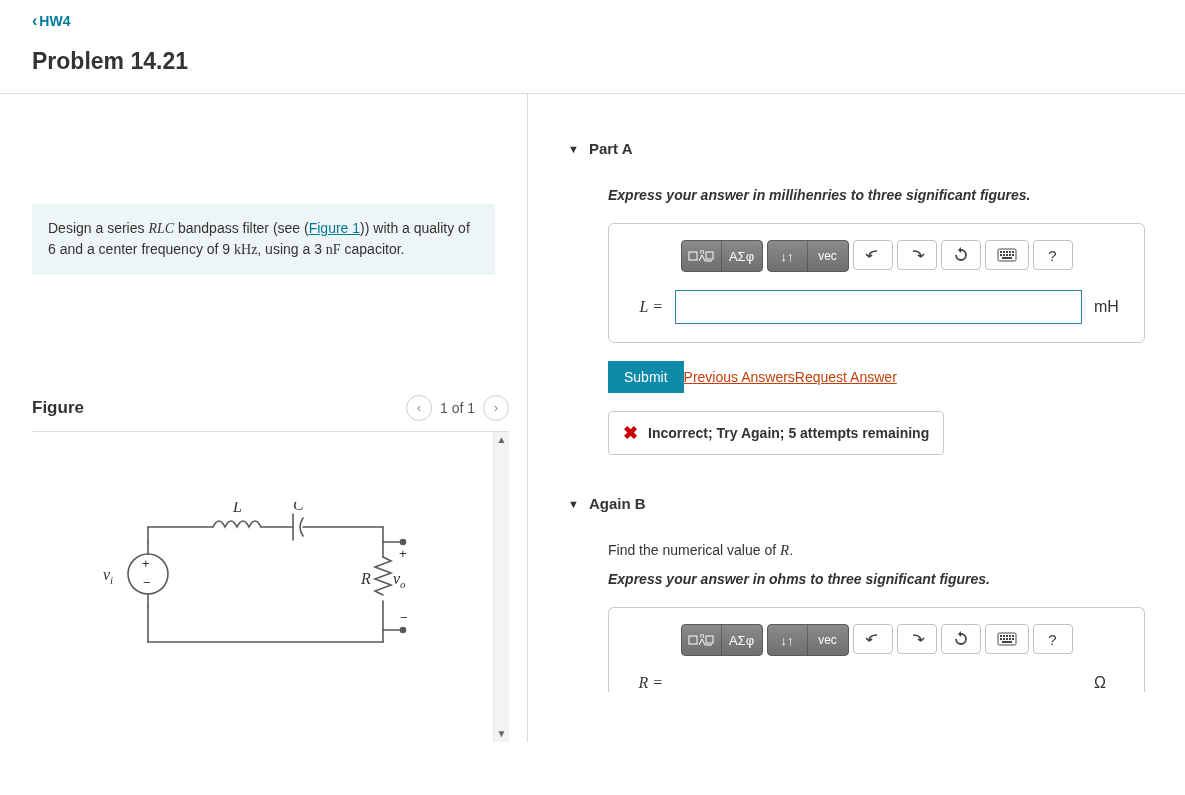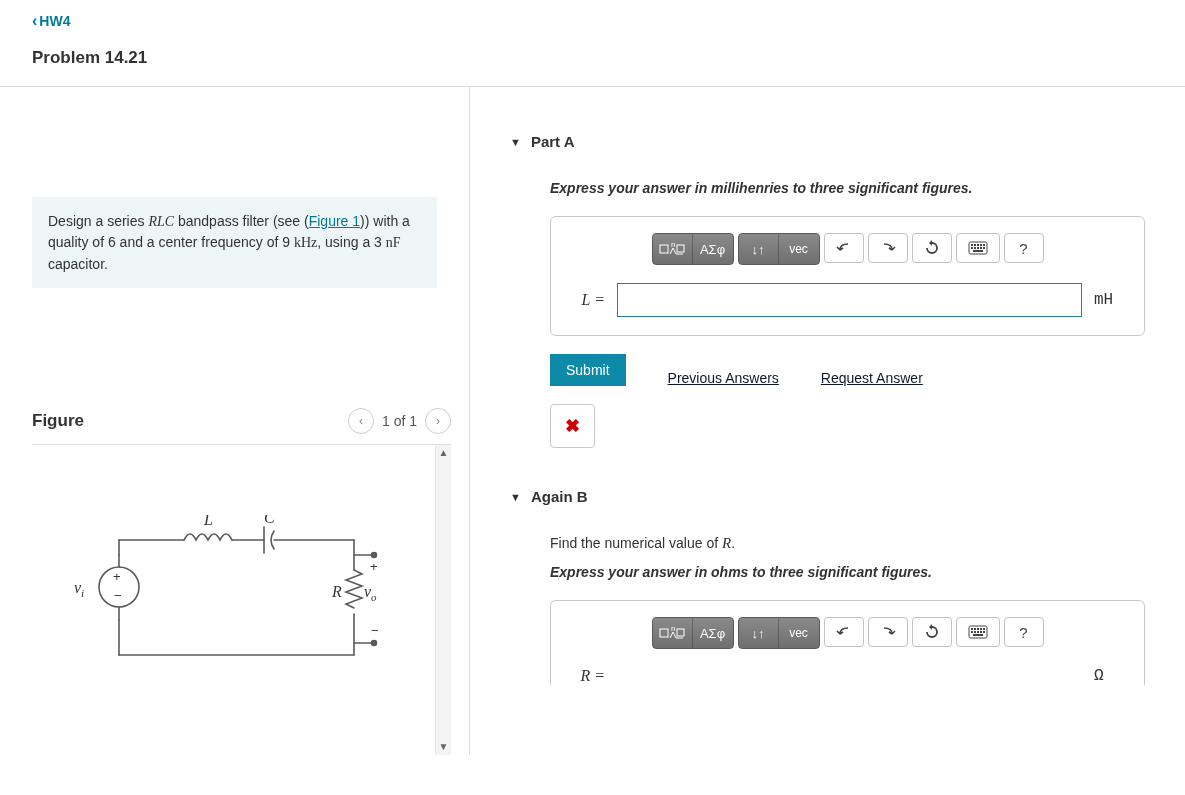--- a/index.html
+++ b/index.html
@@ -19,28 +19,28 @@
     cursor: pointer;
     display: inline-flex;
     align-items: center;
     padding: 12px 0 0 32px;
     text-decoration: none;
   }
   .back-chevron { font-size: 16px; margin-right: 2px; font-weight:bold;}
   .problem-title {
     font-weight: bold;
     color: #333;
-    font-size: 17px;
+    font-size: 23px;
     padding: 18px 0 18px 32px;
   }
   .hr { border-top: 1px solid #ddd; }
 
   .columns { display:flex; }
   .left-col {
-    width: 470px;
+    width: 528px;
     border-right: 1px solid #ddd;
     padding: 0;
     position:relative;
   }
   .right-col {
     flex: 1;
     padding: 0;
   }
 
   .prompt-box {
@@ -130,28 +130,28 @@
   }
   .tb-single.wide { width:44px; }
 
   .input-row { display:flex; align-items:center; gap:12px; }
   .lhs { font-style: italic; font-family:"Times New Roman", serif; font-size:16px; min-width:40px; text-align:right; }
   .answer-input {
     flex:1; height:34px;
     border:1px solid #2a7f9e;
     background:#fff;
   }
-  .unit { font-family:Liberation Mono, monospace; font-size:16px; min-width:36px; }
-
-  .actions-row { display:flex; align-items:flex-end; gap:18px; margin-bottom:18px; }
+  .unit { font-family:Liberation Sans, sans-serif; font-size:16px; min-width:36px; }
+
+  .actions-row { display:flex; align-items:center; margin-bottom:18px; }
   .submit-btn {
     background:#0d8aa8; color:#fff; border:none;
     padding: 8px 16px; font-size:14px; cursor:pointer;
   }
-  .link { color:#0f172a; text-decoration:underline; cursor:pointer; font-size:14px;padding-left:24px; }
+  .link { color:#c2410c; text-decoration:underline; cursor:pointer; font-size:14px; }
 
   .feedback {
     border:1px solid #c9c9c9; border-radius:4px;
     padding: 10px 14px;
     display:inline-flex; align-items:center; gap:10px;
     font-weight:bold; font-size:14px; color:#333;
   }
   .x-icon { color:#cc0000; font-size:18px; font-weight:bold; }
 
   
@@ -315,20 +315,21 @@
           </div>
 
           <div class="actions-row">
             <button class="submit-btn">Submit</button>
             <a class="link">Previous Answers</a>
             <a class="link">Request Answer</a>
           </div>
 
           <div class="feedback">
             <span class="x-icon">✖</span>
+            <span>Incorrect; Try Again; 5 attempts remaining</span>
           </div>
         </div>
       </div>
 
       <div class="part-block partB">
         <div class="part-header" style="padding-top:40px;">
           <span class="caret">▼</span>
           <span>Again B</span>
         </div>
         <div class="part-body">

